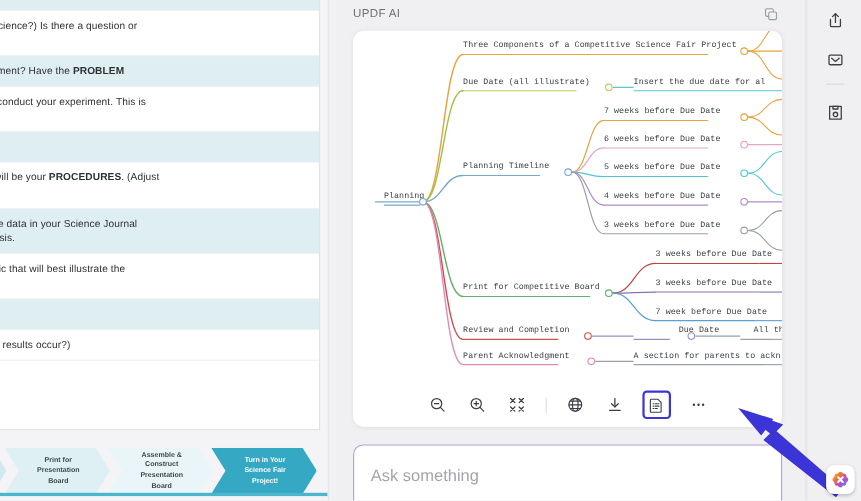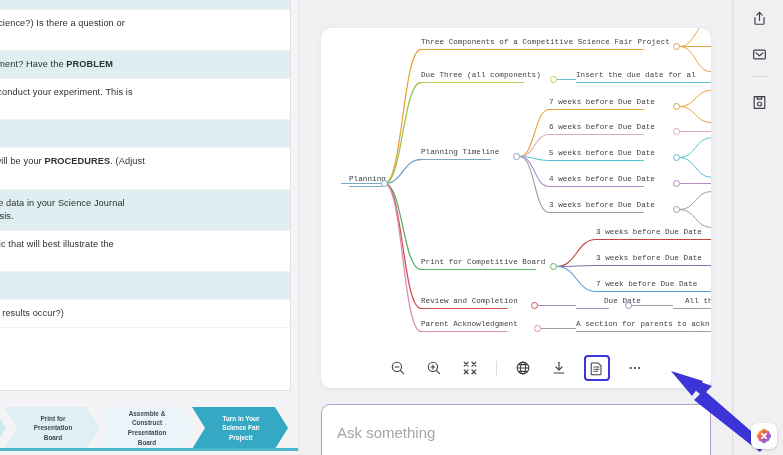--- a/index.html
+++ b/index.html
@@ -185,20 +185,29 @@
           <div class="chev c3">Turn in Your<br>Science Fair<br>Project!</div>
         </div>
       <div class="flow-base"></div>
     </div>
   </div>
 
   <div class="vsep" style="left:298px;"></div>
 
   <div class="ai-pane">
 
+    <div class="ai-head">
+      <div class="ai-title">UPDF AI</div>
+      <div class="copy-btn">
+        <svg width="14" height="14" viewBox="0 0 16 16" fill="none" stroke="#9b9ea3" stroke-width="1.2">
+          <rect x="2.2" y="2.2" width="8" height="8" rx="1.4"></rect>
+          <rect x="5.6" y="5.6" width="8" height="8" rx="1.4" fill="#f0f0f2"></rect>
+        </svg>
+      </div>
+    </div>
 
     <div class="mm-card">
       <div class="mm-svgwrap">
         <svg width="390" height="322" viewBox="0 0 390 322" id="mm-svg">
             <line x1="28" y1="158.5" x2="60.96" y2="158.5" stroke="#7aa8c8" stroke-width="1"></line>
             <line x1="100" y1="21.5" x2="322.48" y2="21.5" stroke="#e8a33d" stroke-width="1"></line>
             <line x1="100" y1="54.5" x2="203" y2="54.5" stroke="#b7cf5a" stroke-width="1"></line>
             <line x1="255" y1="54.5" x2="362.12" y2="54.5" stroke="#5ec4d4" stroke-width="1"></line>
             <line x1="100" y1="131.5" x2="170.04000000000002" y2="131.5" stroke="#7aa8c8" stroke-width="1"></line>
             <line x1="228" y1="81.5" x2="322.76" y2="81.5" stroke="#e8a33d" stroke-width="1"></line>
@@ -250,21 +259,21 @@
             <line x1="236" y1="51.5" x2="255" y2="51.5" stroke="#5ec4d4" stroke-width="1.1"></line>
             <line x1="217" y1="277.5" x2="255" y2="277.5" stroke="#9b8fc4" stroke-width="1.1"></line>
             <line x1="311" y1="277.5" x2="352" y2="277.5" stroke="#9aa0a6" stroke-width="1.1"></line>
             <line x1="220" y1="300.5" x2="255" y2="300.5" stroke="#9aa0a6" stroke-width="1.1"></line>
           </svg>
         <div id="mm-labels">
             <div class="mm-label" style="left: 28px; top: 147px;">Planning</div>
             <div class="mm-node" style="left: 60px; top: 152px; border-color: rgb(122, 168, 200);"></div>
             <div class="mm-label" style="left: 100px; top: 10px;">Three Components of a Competitive Science Fair Project</div>
             <div class="mm-node" style="left: 352px; top: 15px; border-color: rgb(232, 163, 61);"></div>
-            <div class="mm-label" style="left: 100px; top: 43px;">Due Three (all components)</div>
+            <div class="mm-label" style="left: 100px; top: 43px;">Due Date (all illustrate)</div>
             <div class="mm-node" style="left: 229px; top: 48px; border-color: rgb(183, 207, 90);"></div>
             <div class="mm-label" style="left: 255px; top: 43px;">Insert the due date for al</div>
             <div class="mm-label" style="left: 100px; top: 120px;">Planning Timeline</div>
             <div class="mm-node" style="left: 192px; top: 125px; border-color: rgb(122, 168, 200);"></div>
             <div class="mm-label" style="left: 228px; top: 70px;">7 weeks before Due Date</div>
             <div class="mm-node" style="left: 352px; top: 75px; border-color: rgb(232, 163, 61);"></div>
             <div class="mm-label" style="left: 228px; top: 95px;">6 weeks before Due Date</div>
             <div class="mm-node" style="left: 352px; top: 100px; border-color: rgb(226, 165, 196);"></div>
             <div class="mm-label" style="left: 228px; top: 121px;">5 weeks before Due Date</div>
             <div class="mm-node" style="left: 352px; top: 126px; border-color: rgb(79, 197, 212);"></div>
@@ -272,21 +281,21 @@
             <div class="mm-node" style="left: 352px; top: 152px; border-color: rgb(176, 140, 196);"></div>
             <div class="mm-label" style="left: 228px; top: 173px;">3 weeks before Due Date</div>
             <div class="mm-node" style="left: 352px; top: 178px; border-color: rgb(154, 160, 166);"></div>
             <div class="mm-label" style="left: 100px; top: 230px;">Print for Competitive Board</div>
             <div class="mm-node" style="left: 229px; top: 235px; border-color: rgb(98, 176, 106);"></div>
             <div class="mm-label" style="left: 275px; top: 200px;">3 weeks before Due Date</div>
             <div class="mm-label" style="left: 275px; top: 226px;">3 weeks before Due Date</div>
             <div class="mm-label" style="left: 275px; top: 252px;">7 week before Due Date</div>
             <div class="mm-label" style="left: 100px; top: 269px;">Review and Completion</div>
             <div class="mm-node" style="left: 210px; top: 274px; border-color: rgb(208, 80, 79);"></div>
-            <div class="mm-label" style="left: 242px; top: 269px; padding-left: 41px;">Due Date</div>
+            <div class="mm-label" style="left: 255px; top: 269px; padding-left: 41px;">Due Date</div>
             <div class="mm-node" style="left: 304px; top: 274px; border-color: rgb(155, 143, 196);"></div>
             <div class="mm-label" style="left: 364px; top: 269px;">All thr</div>
             <div class="mm-label" style="left: 100px; top: 292px;">Parent Acknowledgment</div>
             <div class="mm-node" style="left: 213px; top: 297px; border-color: rgb(224, 139, 182);"></div>
             <div class="mm-label" style="left: 255px; top: 292px;">A section for parents to ackn</div>
           </div>
       </div>
 
       <div class="mm-toolbar">
         <div class="tb-btn">

